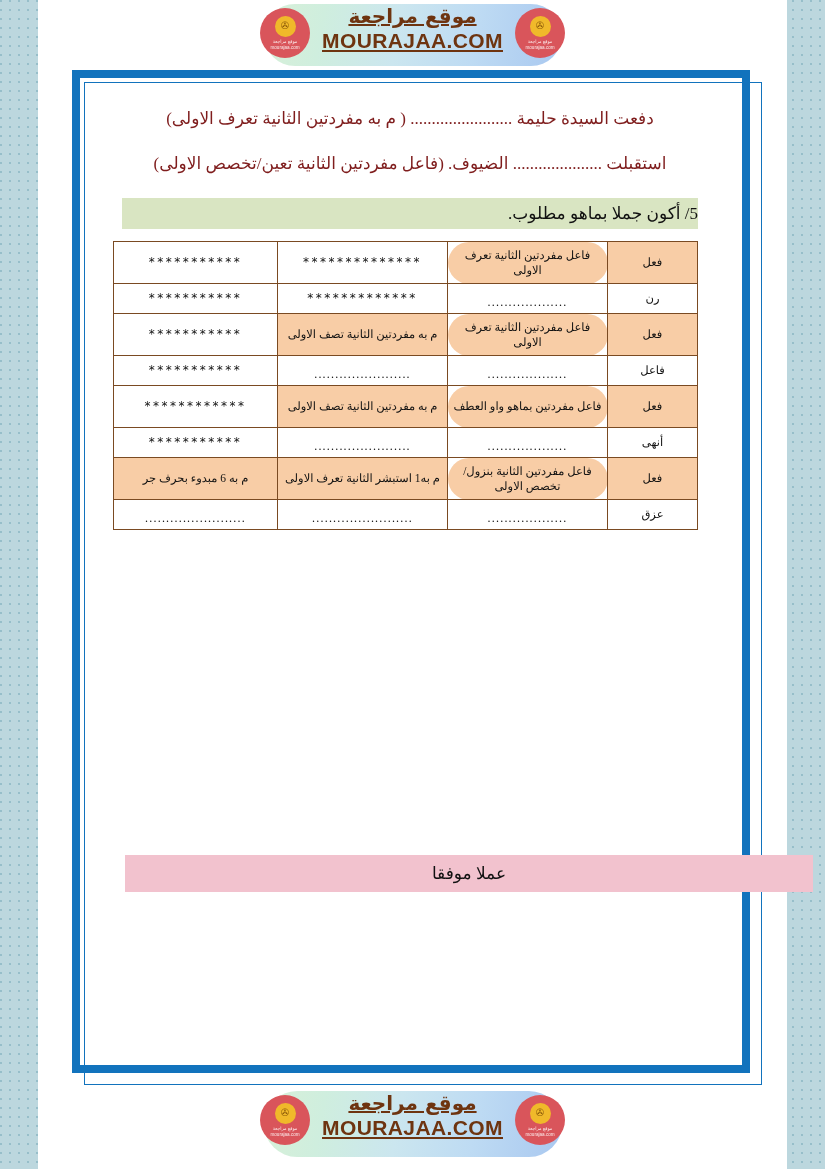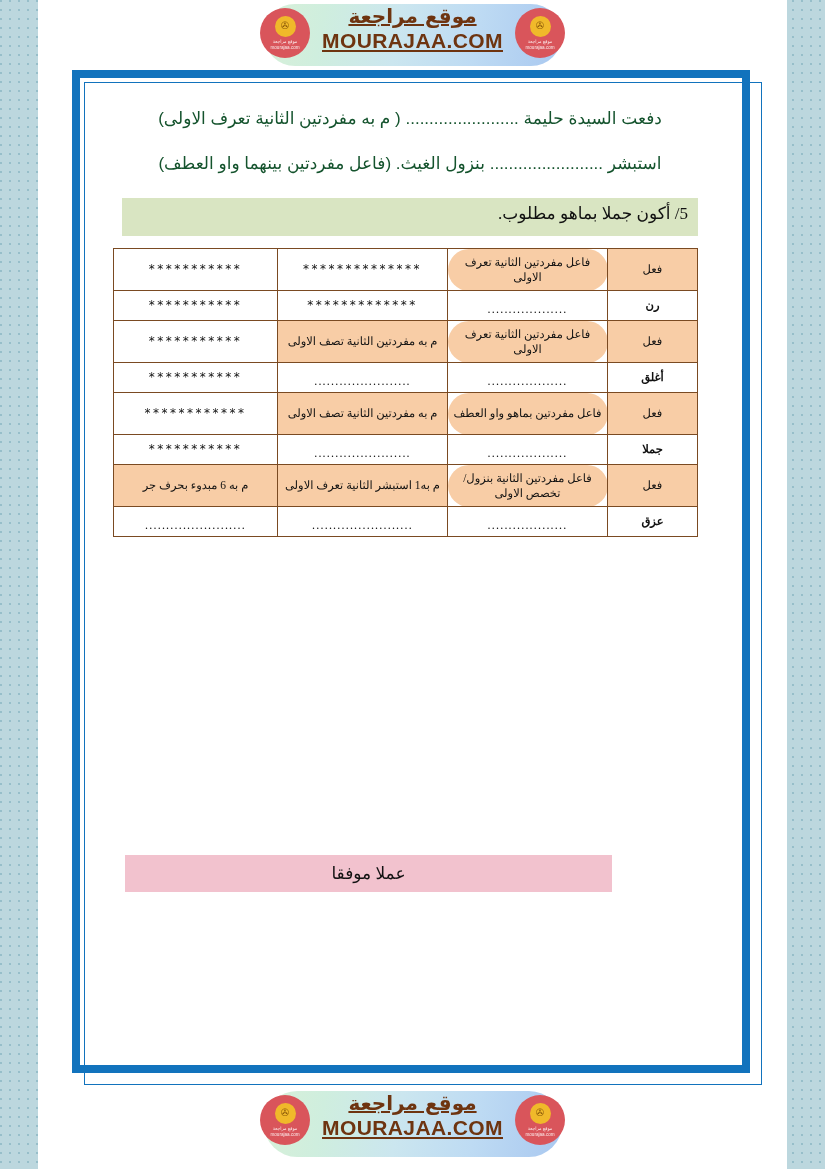--- a/index.html
+++ b/index.html
@@ -145,36 +145,35 @@
   .content {
     position: absolute;
     left: 100px;
     top: 110px;
     width: 620px;
     z-index: 10;
   }
 
   .sentence {
     font-size: 17px;
-    color: #14532d;
+    color: #7f1d1d;
     line-height: 1;
     text-align: center;
     white-space: nowrap;
     margin: 0 0 26px 0;
-    font-family: Liberation Sans, sans-serif;
+    font-family: Liberation Serif, serif;
   }
   .sentence:nth-of-type(1) { margin-bottom: 28px; }
 
   .green-bar {
     margin: 10px 22px 12px 22px;
     background: #d9e5c2;
-    height: 38px;
+    height: 31px;
     line-height: 31px;
     text-align: right;
-    padding-right: 10px;
     font-size: 17px;
     color: #111;
     direction: rtl;
   }
 
   
   table.grid {
     border-collapse: collapse;
     margin: 0 22px 0 22px;
     width: 584px;
@@ -197,21 +196,20 @@
   td.c-col2  { width: 170px; }
   td.c-col1  { width: 164px; }
 
   .fill-orange { background: #f8cda6; }
   .fill-white  { background: #ffffff; }
 
   td.verb-word {
     font-size: 18px;
     line-height: 1.1;
     padding-bottom: 2px;
-    font-weight: bold;
   }
   td.tall { height: 42px; }
   td.short { height: 30px; }
 
   .stars {
     font-family: "DejaVu Sans", sans-serif;
     font-size: 12px;
     letter-spacing: 2.5px;
     color: #111;
     direction: ltr;
@@ -226,21 +224,21 @@
     display: block;
     position: relative;
     top: 4px;
   }
 
   
   .pink-bar {
     position: absolute;
     left: 125px;
     top: 855px;
-    width: 487px;
+    width: 688px;
     height: 37px;
     background: #f2c2ce;
     text-align: center;
     line-height: 37px;
     font-size: 17px;
     color: #111;
     z-index: 10;
     direction: rtl;
   }
 </style>
@@ -274,21 +272,21 @@
 
   <div class="wm-text">
     <div class="wm-ar">موقع مراجعة</div>
     <div class="wm-url">MOURAJAA.COM</div>
   </div>
 </div>
 
 <div class="content">
 
   <p class="sentence">دفعت السيدة حليمة ........................ ( م به مفردتين الثانية تعرف الاولى)</p>
-  <p class="sentence">استبشر ........................ بنزول الغيث. (فاعل مفردتين بينهما واو العطف)</p>
+  <p class="sentence">استقبلت ..................... الضيوف. (فاعل مفردتين الثانية تعين/تخصص الاولى)</p>
 
   <div class="green-bar">5/ أكون جملا بماهو مطلوب.</div>
 
   <table class="grid">
     <tbody>
 
       <tr>
         <td class="c-verb fill-orange tall">فعل</td>
         <td class="c-col3 fill-orange tall">فاعل مفردتين الثانية تعرف الاولى</td>
         <td class="c-col2 fill-white tall">
@@ -315,21 +313,21 @@
       <tr>
         <td class="c-verb fill-orange tall">فعل</td>
         <td class="c-col3 fill-orange tall">فاعل مفردتين الثانية تعرف الاولى</td>
         <td class="c-col2 fill-orange tall">م به مفردتين الثانية تصف الاولى</td>
         <td class="c-col1 fill-white tall">
             <span class="stars">***********</span>
           </td>
       </tr>
 
       <tr>
-        <td class="c-verb fill-white short verb-word">أغلق</td>
+        <td class="c-verb fill-white short verb-word">فاعل</td>
         <td class="c-col3 fill-white short">
             <span class="dots">...................</span>
           </td>
         <td class="c-col2 fill-white short">
             <span class="dots">.......................</span>
           </td>
         <td class="c-col1 fill-white short">
             <span class="stars">***********</span>
           </td>
       </tr>
@@ -337,21 +335,21 @@
       <tr>
         <td class="c-verb fill-orange tall">فعل</td>
         <td class="c-col3 fill-orange tall">فاعل مفردتين بماهو واو العطف</td>
         <td class="c-col2 fill-orange tall">م به مفردتين الثانية تصف الاولى</td>
         <td class="c-col1 fill-white tall">
             <span class="stars">************</span>
           </td>
       </tr>
 
       <tr>
-        <td class="c-verb fill-white short verb-word">جملا</td>
+        <td class="c-verb fill-white short verb-word">أنهى</td>
         <td class="c-col3 fill-white short">
             <span class="dots">...................</span>
           </td>
         <td class="c-col2 fill-white short">
             <span class="dots">.......................</span>
           </td>
         <td class="c-col1 fill-white short">
             <span class="stars">***********</span>
           </td>
       </tr>

